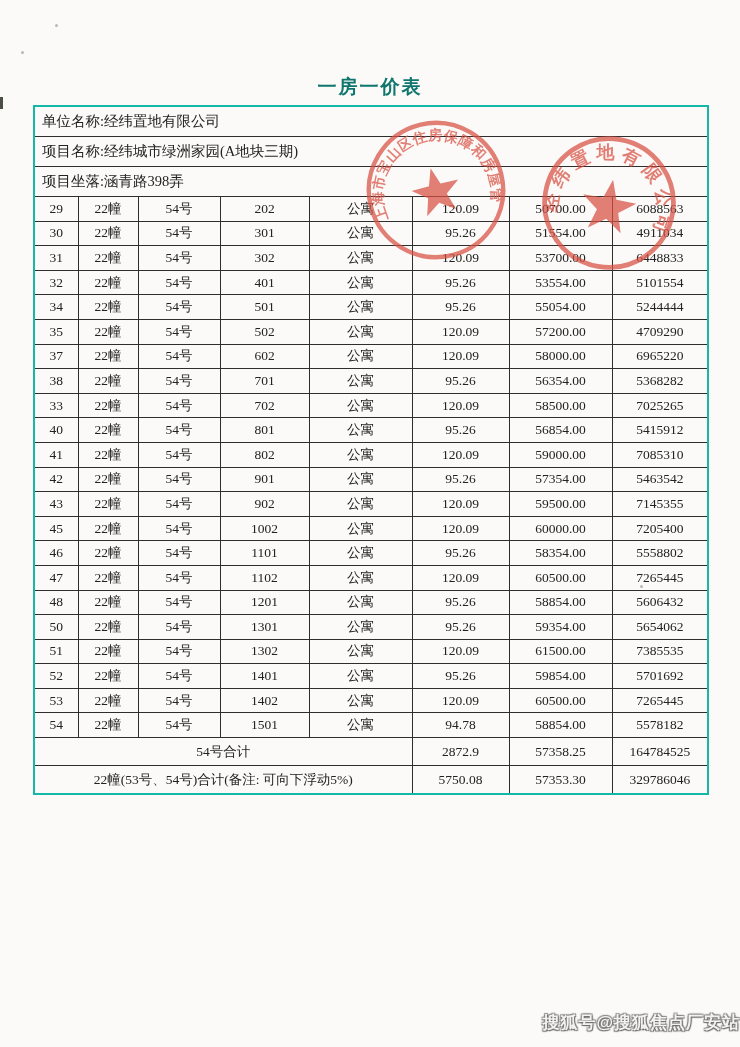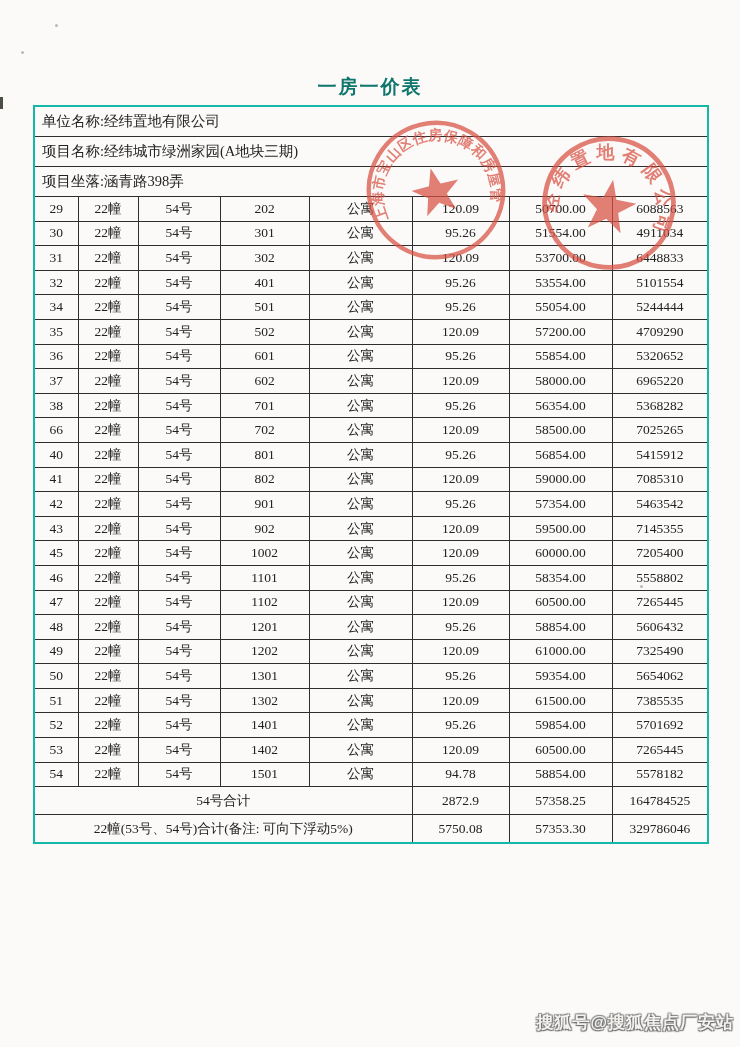--- a/index.html
+++ b/index.html
@@ -58,21 +58,21 @@
     z-index: 5;
   }
   #stamp1 { left: 363px; top: 117px; width: 146px; height: 146px; transform: rotate(-14deg); }
   #stamp2 { left: 538px; top: 132px; width: 142px; height: 142px; transform: rotate(10deg); }
   .stamp text {
     font-family: "Liberation Serif", "DejaVu Serif", serif;
     font-weight: bold;
   }
   .watermark {
     position: absolute;
-    right: 6px;
+    right: 0;
     top: 1011px;
     font-size: 17px;
     font-weight: bold;
     font-family: "Liberation Sans", sans-serif;
     color: #f3f2ef;
     letter-spacing: 1px;
     text-shadow: 1px 1px 1px #6f6f6f, -1px -1px 1px #8a8a8a, 1px -1px 1px #8a8a8a, -1px 1px 1px #6f6f6f;
     z-index: 6;
     text-align: center;
   }
@@ -179,30 +179,20 @@
           <td>35</td>
           <td>22幢</td>
           <td>54号</td>
           <td>502</td>
           <td>公寓</td>
           <td>120.09</td>
           <td>57200.00</td>
           <td>4709290</td>
         </tr>
 
-        <tr class="data-row">
-          <td>36</td>
-          <td>22幢</td>
-          <td>54号</td>
-          <td>601</td>
-          <td>公寓</td>
-          <td>95.26</td>
-          <td>55854.00</td>
-          <td>5320652</td>
-        </tr>
 
         <tr class="data-row">
           <td>37</td>
           <td>22幢</td>
           <td>54号</td>
           <td>602</td>
           <td>公寓</td>
           <td>120.09</td>
           <td>58000.00</td>
           <td>6965220</td>
@@ -213,21 +203,21 @@
           <td>22幢</td>
           <td>54号</td>
           <td>701</td>
           <td>公寓</td>
           <td>95.26</td>
           <td>56354.00</td>
           <td>5368282</td>
         </tr>
 
         <tr class="data-row">
-          <td>66</td>
+          <td>33</td>
           <td>22幢</td>
           <td>54号</td>
           <td>702</td>
           <td>公寓</td>
           <td>120.09</td>
           <td>58500.00</td>
           <td>7025265</td>
         </tr>
 
         <tr class="data-row">
@@ -312,30 +302,20 @@
           <td>48</td>
           <td>22幢</td>
           <td>54号</td>
           <td>1201</td>
           <td>公寓</td>
           <td>95.26</td>
           <td>58854.00</td>
           <td>5606432</td>
         </tr>
 
-        <tr class="data-row">
-          <td>49</td>
-          <td>22幢</td>
-          <td>54号</td>
-          <td>1202</td>
-          <td>公寓</td>
-          <td>120.09</td>
-          <td>61000.00</td>
-          <td>7325490</td>
-        </tr>
 
         <tr class="data-row">
           <td>50</td>
           <td>22幢</td>
           <td>54号</td>
           <td>1301</td>
           <td>公寓</td>
           <td>95.26</td>
           <td>59354.00</td>
           <td>5654062</td>

